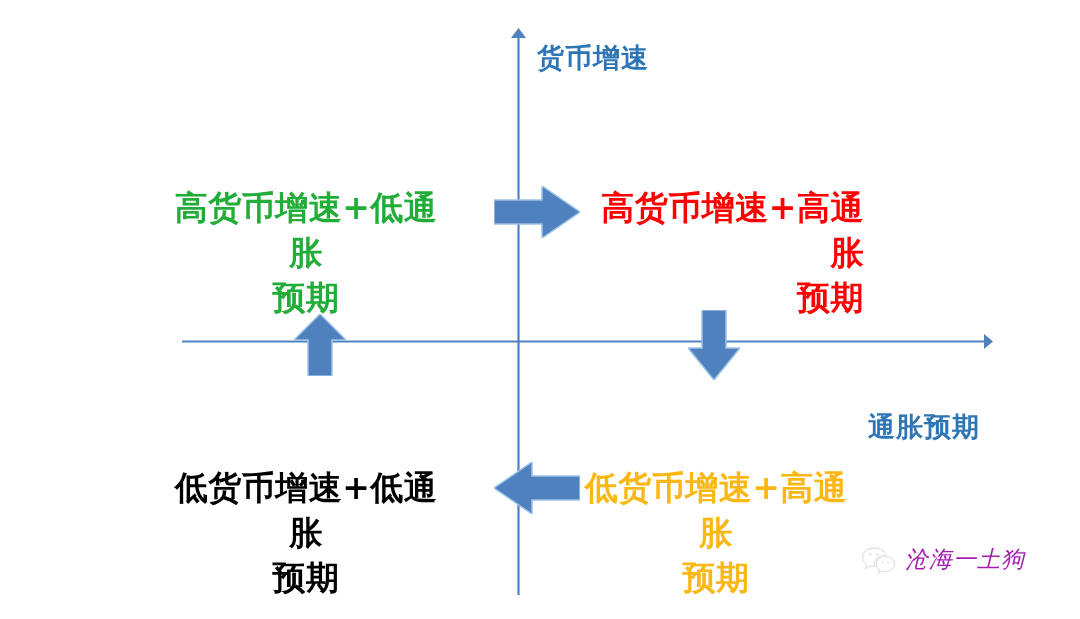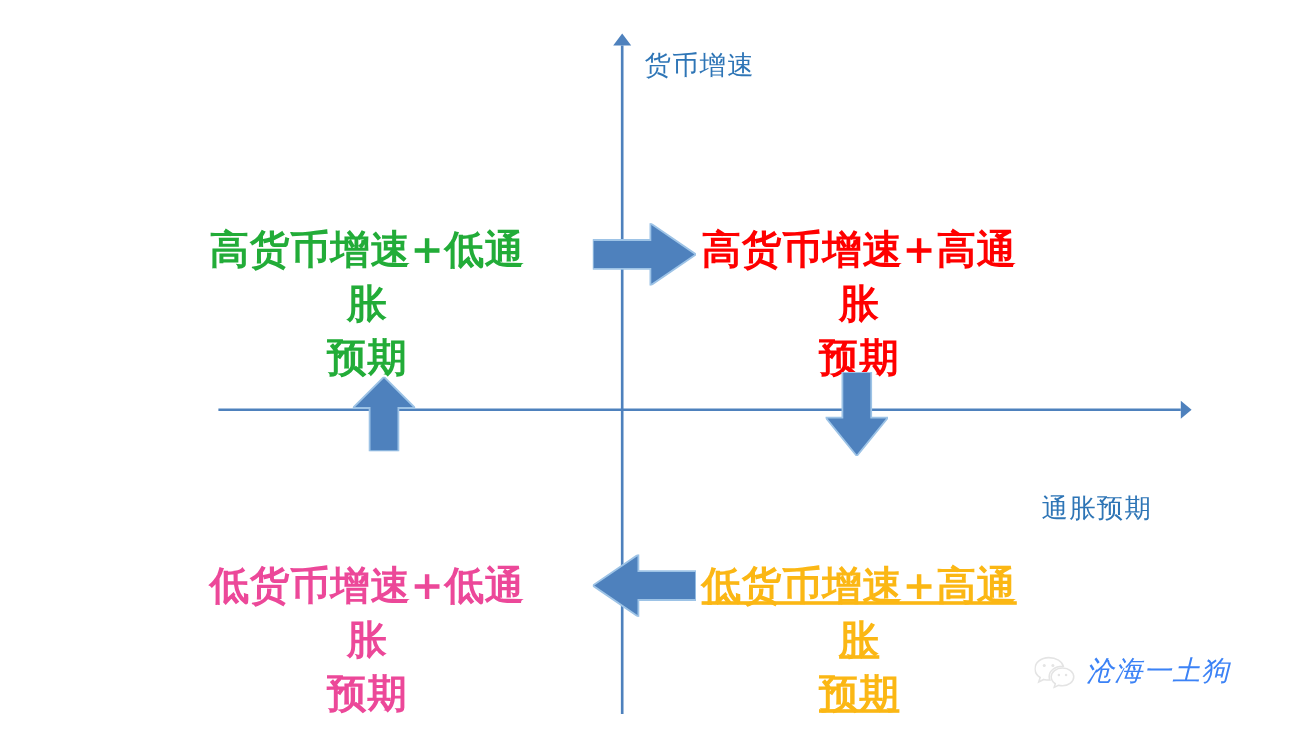--- a/index.html
+++ b/index.html
@@ -37,29 +37,29 @@
     text-align: center;
     font-family: "DejaVu Serif", "Liberation Serif", serif;
     font-weight: 700;
     font-size: 33px;
     line-height: 1.36;
     letter-spacing: 0.5px;
     white-space: pre-line;
   }
 
   #quad-q2-label { left: 158px; top: 186px; width: 296px; }
-  #quad-q1-label { left: 568px; top: 186px; width: 296px; }
+  #quad-q1-label { left: 568px; top: 186px; width: 296px; text-align: right; }
   #quad-q3-label { left: 158px; top: 466px; width: 296px; }
-  #quad-q4-label { left: 568px; top: 466px; width: 296px; text-decoration: underline; }
+  #quad-q4-label { left: 568px; top: 466px; width: 296px; }
 
   .axis-title {
     position: absolute;
     font-family: "DejaVu Serif", "Liberation Serif", serif;
-    font-weight: 400;
-    font-size: 22px;
+    font-weight: 700;
+    font-size: 27px;
     letter-spacing: 1px;
     white-space: nowrap;
   }
 
   #y-axis-title { left: 537px; top: 40px; }
   #x-axis-title { left: 868px; top: 367px; }
 
   .block-arrow {
     position: absolute;
   }
@@ -73,21 +73,21 @@
     position: absolute;
     left: 862px;
     top: 544px;
     display: flex;
     align-items: center;
     gap: 9px;
   }
   #watermark-text {
     font-family: "DejaVu Serif", "Liberation Serif", serif;
     font-size: 23px;
-    color: #3b82f6;
+    color: #a21caf;
     font-style: italic;
     letter-spacing: 1px;
     white-space: nowrap;
   }
 </style>
 </head>
 <body>
 
 <div id="canvas">
 
@@ -105,21 +105,21 @@
   <div class="axis-title" id="y-axis-title" style="color:#2E75B6;">货币增速</div>
 
   <div class="axis-title" id="x-axis-title" style="color:#2E75B6;margin-top:42px;">通胀预期</div>
 
   <div class="quad-label" id="quad-q2-label" style="color:#22AC38;">高货币增速+低通胀
 预期</div>
 
   <div class="quad-label" id="quad-q1-label" style="color:#FF0000;">高货币增速+高通胀
 预期</div>
 
-  <div class="quad-label" id="quad-q3-label" style="color:#ec4899;">低货币增速+低通胀
+  <div class="quad-label" id="quad-q3-label" style="color:#000000;">低货币增速+低通胀
 预期</div>
 
   <div class="quad-label" id="quad-q4-label" style="color:#FBB714;">低货币增速+高通胀
 预期</div>
 
   <svg class="block-arrow" id="arrow-right" viewBox="0 0 86 52">
     <polygon points="0,14 48,14 48,0 86,26 48,52 48,38 0,38" fill="#4E81BD" stroke="#9DC3E6" stroke-width="1.5"></polygon>
   </svg>
 
   <svg class="block-arrow" id="arrow-left" viewBox="0 0 86 52">

